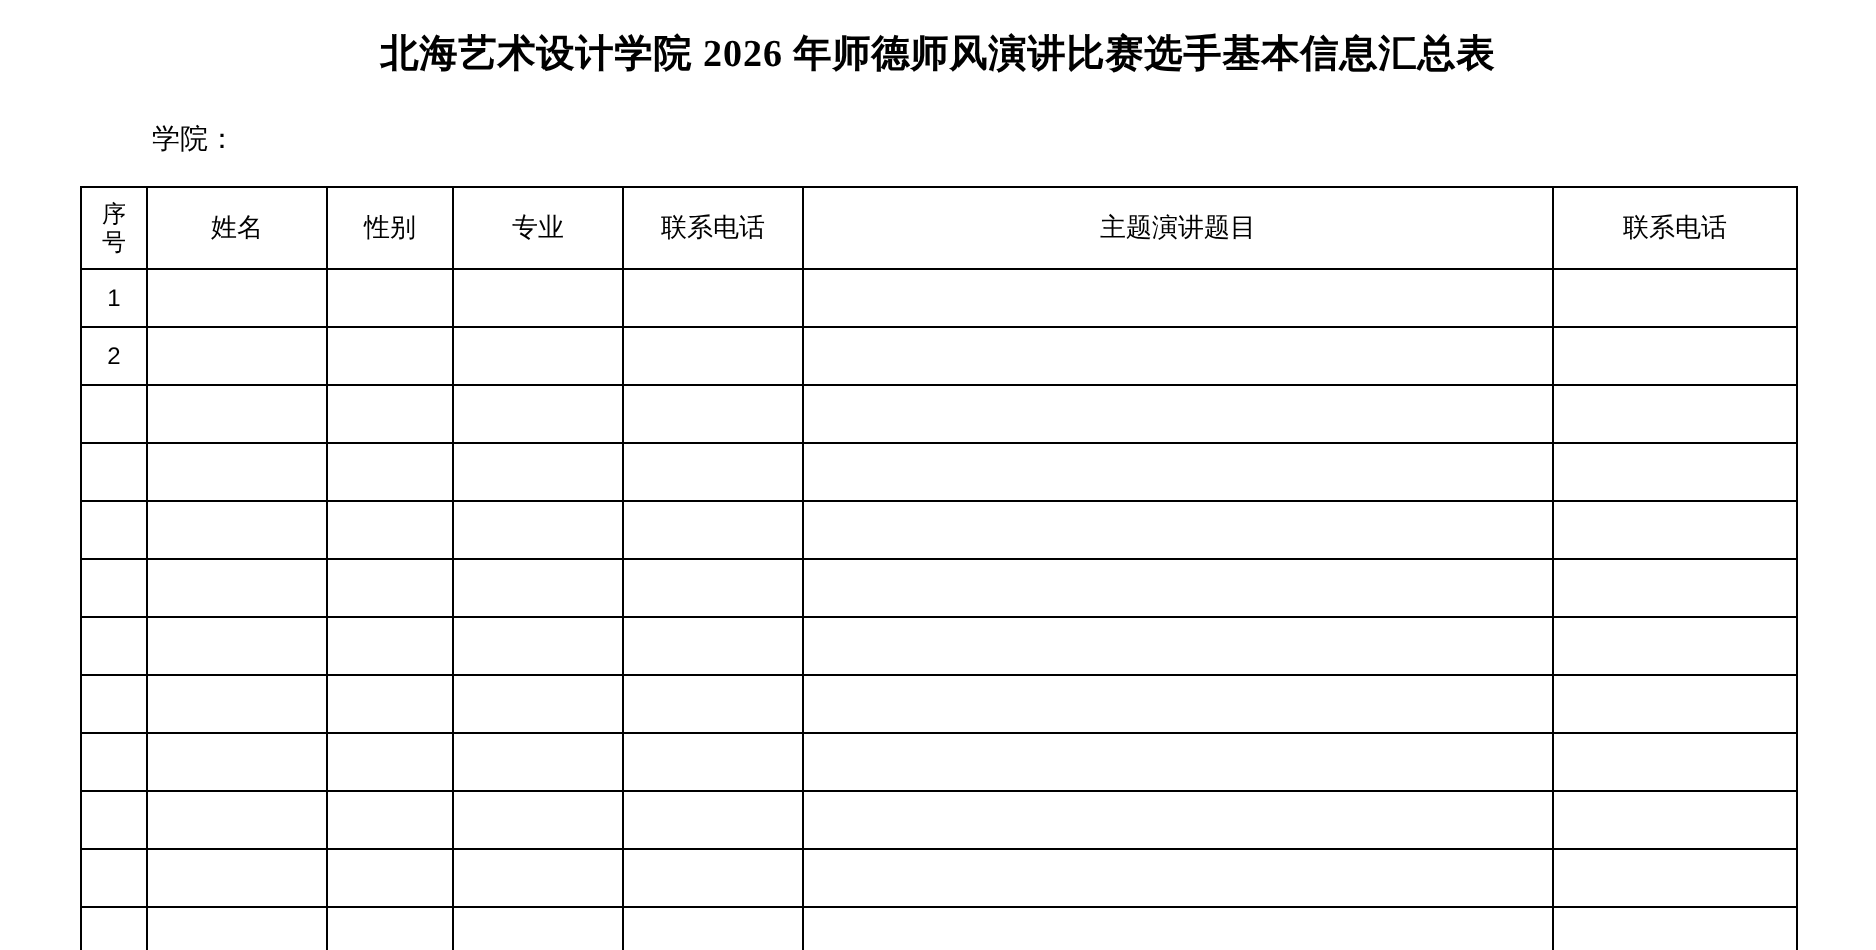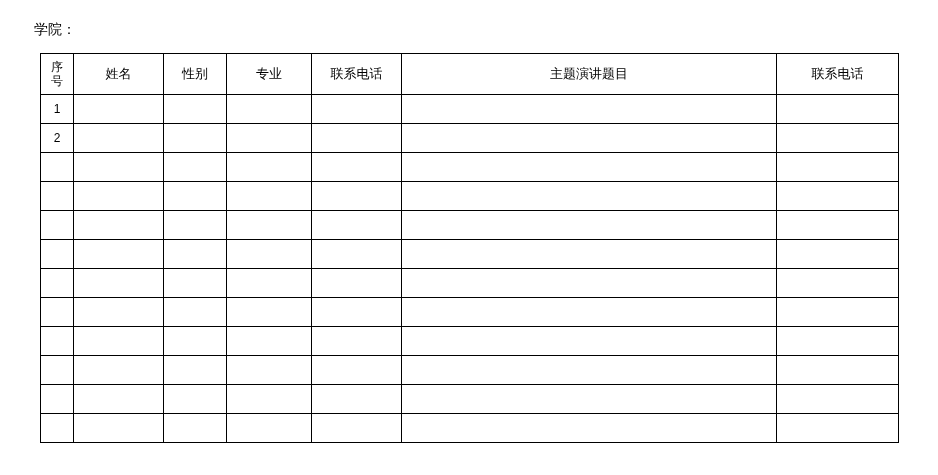--- a/index.html
+++ b/index.html
@@ -25,21 +25,21 @@
     font-family: "Liberation Serif", "DejaVu Serif", serif;
     font-weight: bold;
     font-size: 19px;
     letter-spacing: 0.5px;
     padding-top: 14px;
     margin: 0;
     white-space: nowrap;
   }
   .subline {
     margin-top: 21px;
-    padding-left: 34px;
+    padding-left: 76px;
     font-family: "Liberation Sans", "DejaVu Sans", sans-serif;
     font-size: 14px;
   }
   .table-wrap {
     margin-top: 14px;
     padding-left: 40px;
     padding-right: 40px;
   }
   table.info-table {
     border-collapse: collapse;
@@ -80,20 +80,21 @@
   col.c-major { width: 85px; }
   col.c-teach { width: 90px; }
   col.c-topic { width: 375px; }
   col.c-phone { width: 122px; }
 </style>
 </head>
 <body>
 
 <div class="page">
 
+  <div class="doc-title">北海艺术设计学院 2026 年师德师风演讲比赛选手基本信息汇总表</div>
 
   <div class="subline">学院：</div>
 
   <div class="table-wrap">
     <table class="info-table">
       <colgroup>
         <col class="c-idx">
         <col class="c-name">
         <col class="c-sex">
         <col class="c-major">

